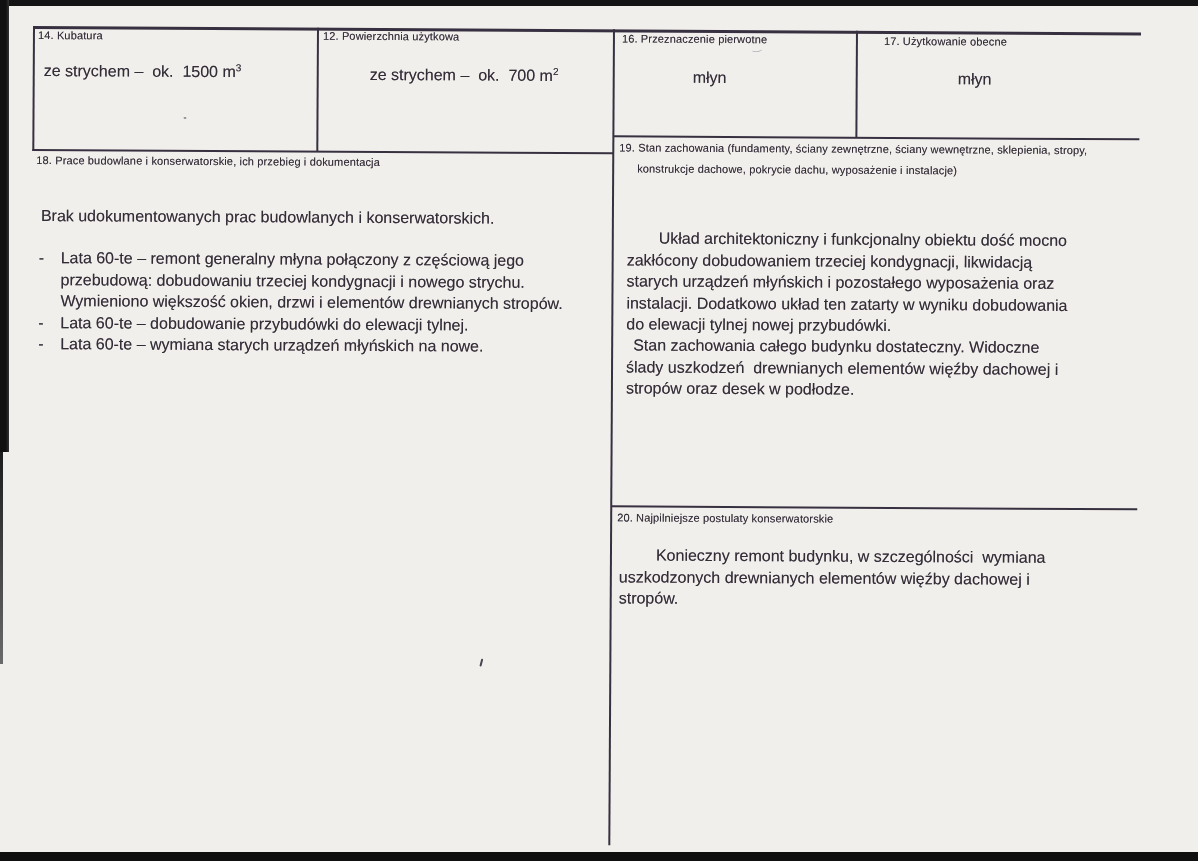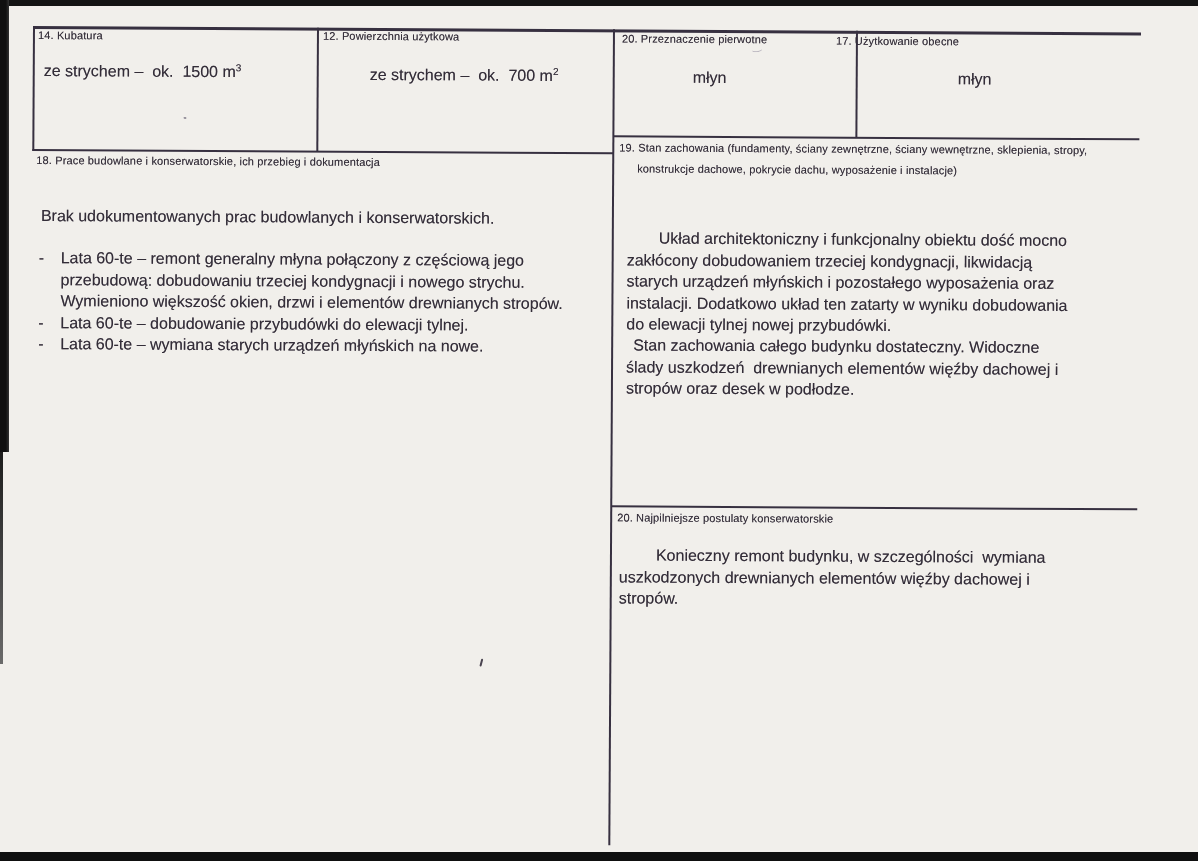--- a/index.html
+++ b/index.html
@@ -58,24 +58,24 @@
     <div class="line" style="left:856px;top:26px;width:2px;height:107px;"></div>
     <div class="line" style="left:614px;top:132px;width:526px;height:2px;"></div>
     <div class="line" style="left:614px;top:502px;width:526px;height:2px;"></div>
 
     <div class="txt lbl" style="left:38px;top:29px;">14. Kubatura</div>
     <div class="txt val" style="left:44px;top:60px;"><span>ze strychem –  ok.  1500 m</span><sup>3</sup></div>
 
     <div class="txt lbl" style="left:323px;top:28px;">12. Powierzchnia użytkowa</div>
     <div class="txt val" style="left:370px;top:62px;"><span>ze strychem –  ok.  700 m</span><sup>2</sup></div>
 
-    <div class="txt lbl" style="left:622px;top:29px;">20. Przeznaczenie pierwotne</div>
+    <div class="txt lbl" style="left:622px;top:29px;">16. Przeznaczenie pierwotne</div>
     <div class="txt val" style="left:693px;top:63px;">młyn</div>
 
-    <div class="txt lbl" style="left:836px;top:30px;">17. Użytkowanie obecne</div>
+    <div class="txt lbl" style="left:884px;top:30px;">17. Użytkowanie obecne</div>
     <div class="txt val" style="left:958px;top:63px;">młyn</div>
 
     <div class="txt lbl" style="left:37px;top:154px;">18. Prace budowlane i konserwatorskie, ich przebieg i dokumentacja</div>
     <div class="txt body" style="left:42px;top:205px;width:560px;">Brak udokumentowanych prac budowlanych i konserwatorskich.</div>
     <div class="list" style="left:40px;top:247px;width:568px;">
       <div class="list-item">
         <div class="list-marker">-</div>
         <div class="list-text">Lata 60-te – remont generalny młyna połączony z częściową jego
 przebudową: dobudowaniu trzeciej kondygnacji i nowego strychu.
 Wymieniono większość okien, drzwi i elementów drewnianych stropów.</div>

